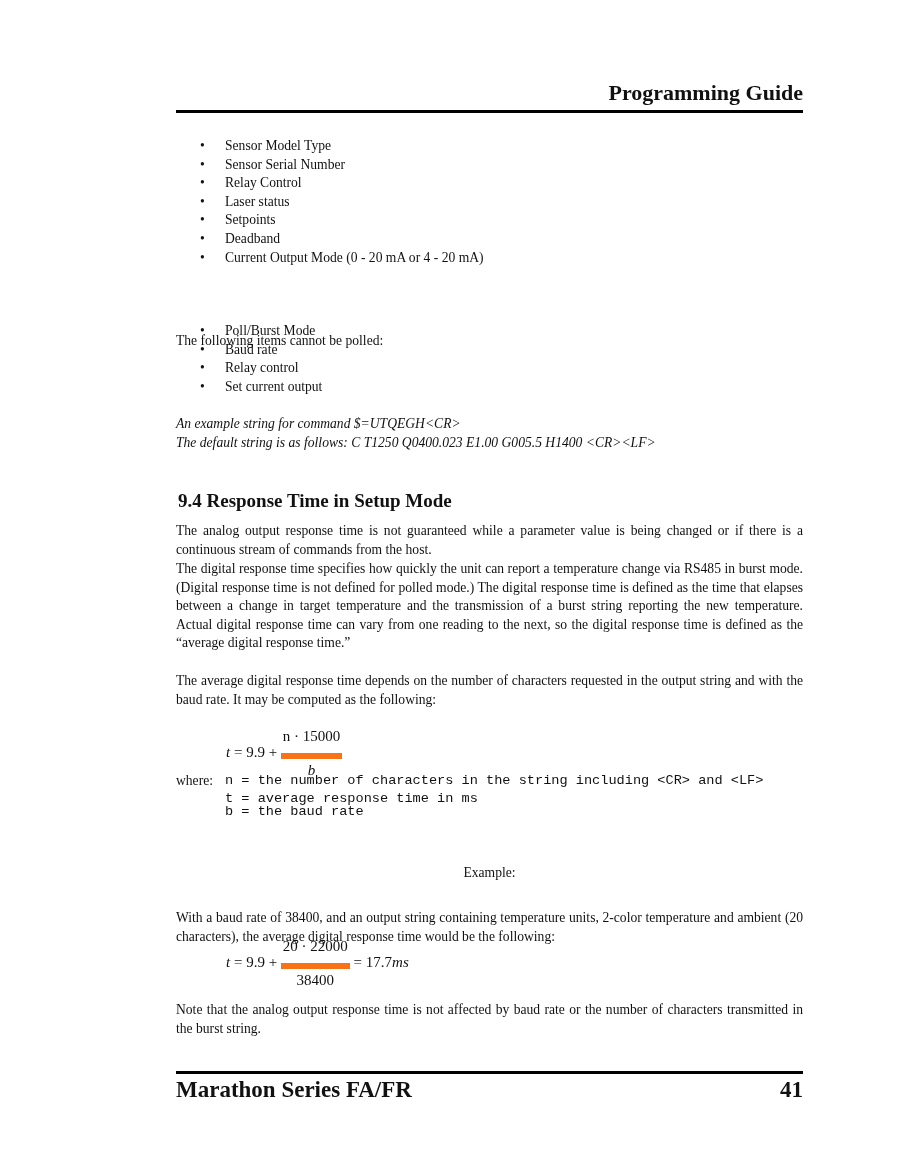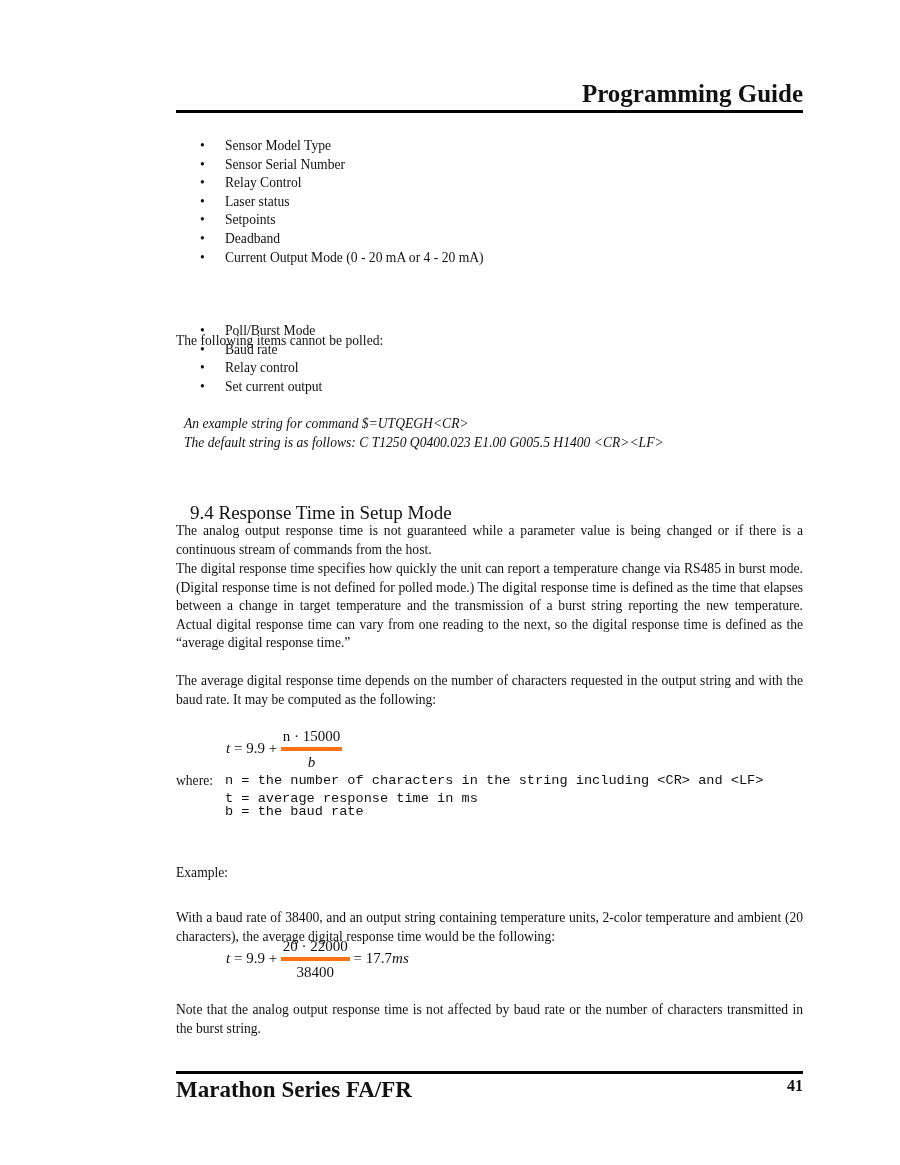--- a/index.html
+++ b/index.html
@@ -1,38 +1,38 @@
 <!DOCTYPE html>
 <html><head>
 <meta charset="utf-8">
 <style>
   html, body { margin: 0; padding: 0; background: #ffffff; }
   body { width: 900px; height: 1165px; position: relative; overflow: hidden;
          font-family: "Liberation Serif", "DejaVu Serif", serif; color: #111; }
   .page { position: absolute; left: 176px; width: 627px; top: 0; }
-  .header-title { position: absolute; top: 80px; right: 0; font-size: 25px; font-weight: bold; }
+  .header-title { position: absolute; top: 80px; right: 0; font-size: 22px; font-weight: bold; }
   .header-rule { position: absolute; top: 110px; left: 0; width: 627px; height: 3px; background: #000; }
   .body-text { font-size: 13.6px; line-height: 18.6px; }
   ul.bullets { list-style: none; margin: 0; padding: 0; position: absolute; left: 0; }
   ul.bullets li { position: relative; padding-left: 49px; font-size: 13.6px; height: 18.6px; line-height: 18.6px; }
   ul.bullets li .dot { position: absolute; left: 24px; top: 0; }
   .abs { position: absolute; left: 0; width: 627px; }
-  .italic { font-style: italic; margin-left: 8px; }
+  .italic { font-style: italic; }
   .justify { text-align: justify; }
   .justify.last { text-align-last: left; }
-  h2.section { position: absolute; left: 0; top: 488px; margin: 14px; font-size: 19px; font-weight: normal; }
+  h2.section { position: absolute; left: 0; top: 488px; margin: 2px; font-size: 19px; font-weight: bold; }
   .formula { position: absolute; font-family: "Liberation Serif", "DejaVu Serif", serif; font-size: 15px; }
   .frac { display: inline-block; vertical-align: middle; text-align: center; }
-  .frac .num { display: block; border-bottom: 4px solid #f97316; padding: 0 2px 2px 2px; font-family: Liberation Serif, serif; }
+  .frac .num { display: block; border-bottom: 6px solid #f97316; padding: 0 2px 8px 2px; font-family: Liberation Serif, serif; }
   .frac .den { display: block; padding-top: 3px; }
   .var { font-style: italic; }
   .indent { padding-left: 49px; font-family: Liberation Mono, monospace; }
   .footer-rule { position: absolute; top: 1071px; left: 0; width: 627px; height: 3px; background: #000; }
   .footer-title { position: absolute; top: 1077px; left: 0; font-size: 23px; font-weight: bold; }
-  .footer-page { position: absolute; top: 1077px; right: 0; font-size: 16px; font-weight: bold; }
+  .footer-page { position: absolute; top: 1077px; right: 0; font-size: 23px; font-weight: bold; }
 </style>
 </head>
 <body>
 
 <div class="page">
 
   <div class="header-title">Programming Guide</div>
   <div class="header-rule"></div>
 
   <ul class="bullets" style="top:137px;">
@@ -65,21 +65,21 @@
 
   <div class="formula" style="left:50px; top:728px;">
     <span class="var">t</span><span> = 9.9 + </span><span class="frac"><span class="num">n · 15000</span><span class="den var">b</span></span>
   </div>
 
   <div class="abs body-text" style="top:772px;">where:</div>
   <div class="abs body-text indent" style="top:790px;">t = average response time in ms</div>
   <div class="abs body-text indent" style="top:772px;">n = the number of characters in the string including &lt;CR&gt; and &lt;LF&gt;</div>
   <div class="abs body-text indent" style="top:803px;">b = the baud rate</div>
 
-  <div class="abs body-text" style="top:864px;">Example:</div>
+  <div class="abs body-text" style="top:864px;text-align:center;">Example:</div>
   <div class="abs body-text justify last" style="top:909px;">With a baud rate of 38400, and an output string containing temperature units, 2-color temperature and ambient (20 characters), the average digital response time would be the following:</div>
 
   <div class="formula" style="left:50px; top:938px;">
     <span class="var">t</span><span> = 9.9 + </span><span class="frac"><span class="num">20 · 22000</span><span class="den">38400</span></span><span> = 17.7</span><span class="var">ms</span>
   </div>
 
   <div class="abs body-text justify last" style="top:1001px;">Note that the analog output response time is not affected by baud rate or the number of characters transmitted in the burst string.</div>
 
   <div class="footer-rule"></div>
   <div class="footer-title">Marathon Series FA/FR</div>

